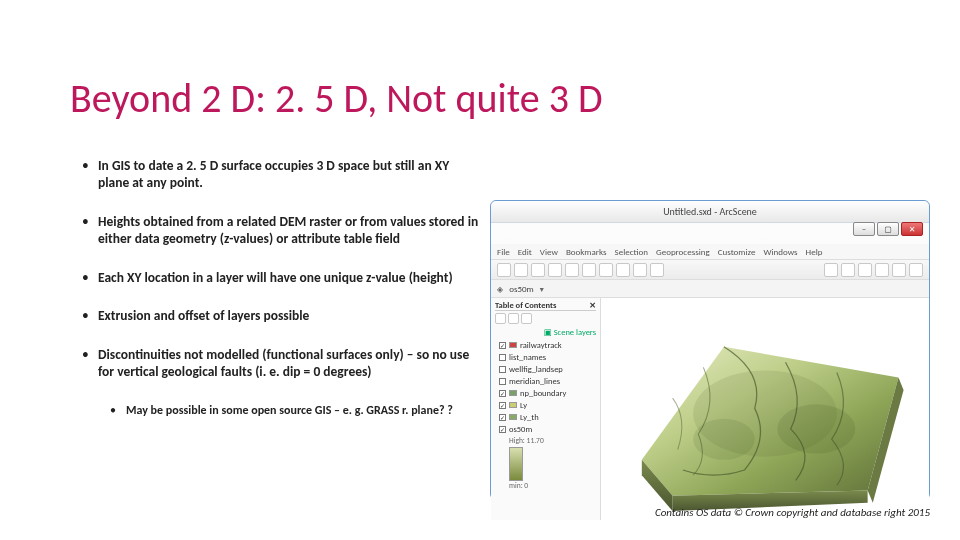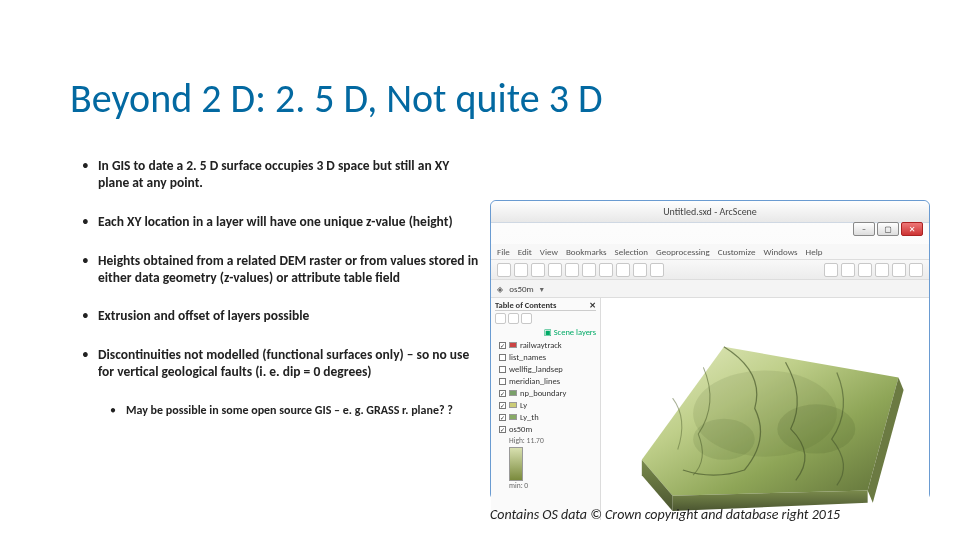--- a/index.html
+++ b/index.html
@@ -7,21 +7,21 @@
     width: 960px; height: 540px;
     font-family: Calibri, Arial, sans-serif;
     background: #fff;
     position: relative;
     overflow: hidden;
   }
   .title {
     position: absolute;
     top: 74px; left: 70px;
     font-size: 40px;
-    color: #0369a1;
+    color: #be185d;
     font-weight: 400;
   }
   .bullets {
     position: absolute;
     top: 158px; left: 82px;
     width: 400px;
   }
   .bullets li {
     list-style: none;
     font-size: 13.5px;
@@ -148,35 +148,35 @@
     background:#fff;
   }
   .terrain {
     position:absolute;
     inset:18px 10px 8px 10px;
   }
   .caption {
     position:absolute;
     top:506px; right:30px;
     width:440px;
-    text-align:left;
-    font-size:14px;
+    text-align:right;
+    font-size:11px;
     font-style:italic;
     color:#222;
   }
 </style>
 </head>
 <body>
 
 <div class="title">Beyond 2 D: 2. 5 D, Not quite 3 D</div>
 
 <ul class="bullets">
   <li>In GIS to date a 2. 5 D surface occupies 3 D space but still an XY plane at any point.</li>
+  <li>Heights obtained from a related DEM raster or from values stored in either data geometry (z-values) or attribute table field</li>
   <li>Each XY location in a layer will have one unique z-value (height)</li>
-  <li>Heights obtained from a related DEM raster or from values stored in either data geometry (z-values) or attribute table field</li>
   <li>Extrusion and offset of layers possible</li>
   <li>Discontinuities not modelled (functional surfaces only) – so no use for vertical geological faults (i. e. dip = 0 degrees)</li>
   <li class="sub">May be possible in some open source GIS – e. g. GRASS r. plane? ?</li>
 </ul>
 
 <div class="figure">
   <div class="win-titlebar">
     <span class="win-icon"></span>
     <span>Untitled.sxd - ArcScene</span>
     <div class="win-btns">

